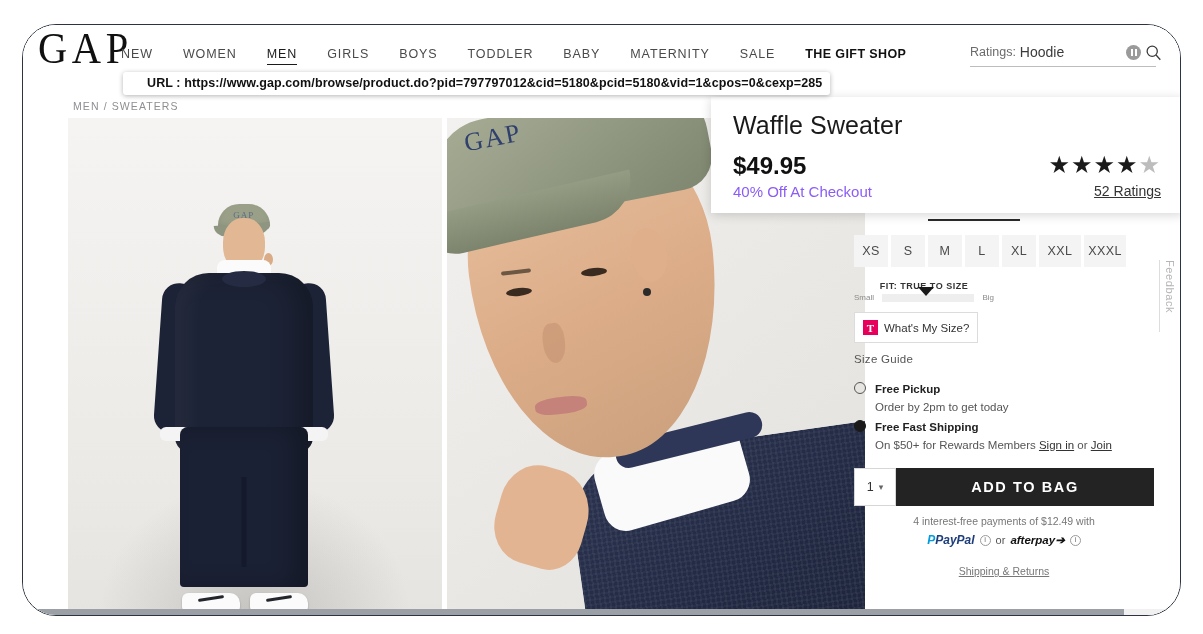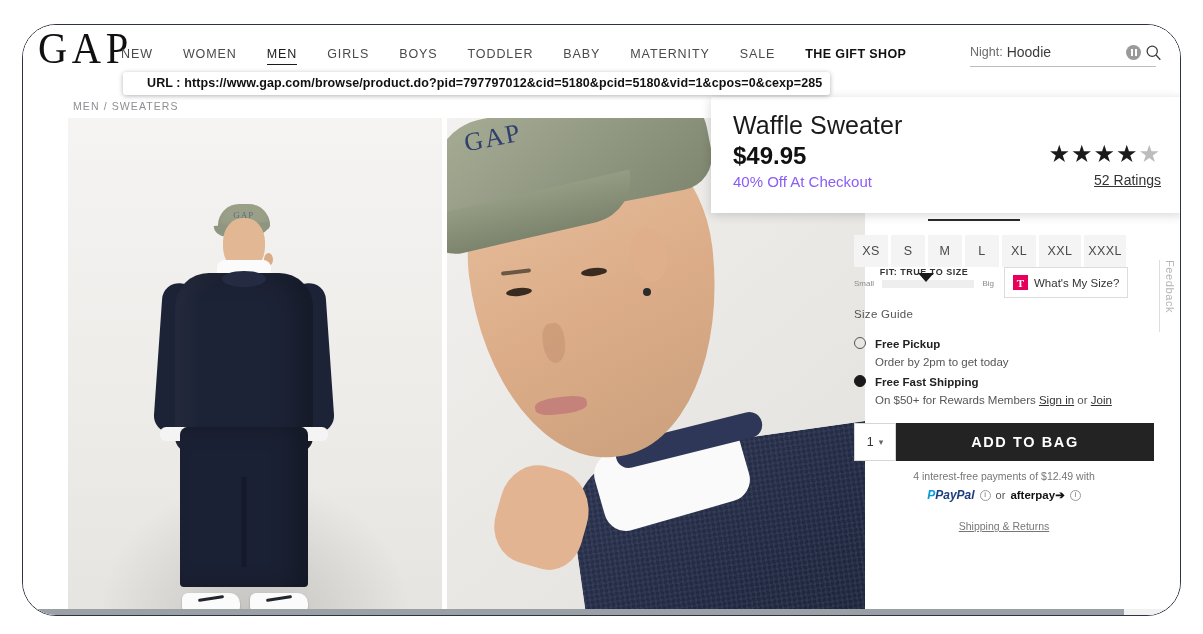--- a/index.html
+++ b/index.html
@@ -249,21 +249,21 @@
   .swatch-underline { width:92px; height:2px; background:#2a2a2a; margin:6px 0 0 74px; }
 
   .sizes { display:flex; gap:3px; margin-top:14px; }
   .size-btn {
     background:#f4f4f4; color:#4a4a4a; font-size:12.5px;
     padding:9px 0; min-width:34px; text-align:center; cursor:pointer;
     letter-spacing:.4px;
   }
   .size-btn.wide { min-width:42px; }
 
-  .fit-row { display:flex; align-items:flex-start; margin-top:0; gap:10px; }
+  .fit-row { display:flex; align-items:flex-start; margin-top:14px; gap:10px;flex-direction:column; }
   .fit-block { width: 140px; }
   .fit-title { font-size:9px; font-weight:bold; letter-spacing:.5px; color:#333; text-align:center; }
   .fit-slider-row { display:flex; align-items:center; gap:8px; margin-top:2px; position:relative; }
   .fit-end { font-size:8px; color:#8a8a8a; }
   .fit-track { flex:1; height:8px; background:#eeeeee; position:relative; }
   .fit-caret {
     position:absolute; left:48%; top:-7px; width:0; height:0;
     border-left:8px solid transparent; border-right:8px solid transparent;
     border-top:9px solid #1a1a1a; transform:translateX(-50%);
   }
@@ -305,21 +305,21 @@
     display:flex; align-items:center; justify-content:center; gap:5px;
     margin-top:6px; font-size:11.5px; color:#222;
   }
   .paypal { font-weight:bold; font-style:italic; color:#1d3d7b; font-size:12px; }
   .paypal .pp-blue { color:#009cde; }
   .info-i {
     width:11px; height:11px; border:1px solid #9a9a9a; border-radius:50%;
     font-size:8px; color:#777; display:inline-flex; align-items:center;
     justify-content:center; line-height:1;
   }
-  .afterpay { font-weight:bold; font-size:11.5px; color:#111; }
+  .afterpay { font-weight:bold; font-size:11.5px; color:#111;font-style:italic; }
   .ship-returns {
     text-align:center; font-size:10.5px; color:#777; margin-top:18px;
     text-decoration:underline; cursor:pointer;
   }
 
   
   .feedback-tab {
     position:absolute; right:6px; top:235px;
     writing-mode: vertical-rl;
     font-size:11px; color:#b5b5b5; letter-spacing:.6px;
@@ -330,21 +330,21 @@
   
   .overlay-card {
     position:absolute; left:688px; top:72px;
     width:472px; height:116px;
     background:#fff;
     box-shadow: 0 2px 10px rgba(0,0,0,0.16);
     padding:14px 22px 0 22px;
     z-index:30;
   }
   .ov-title { font-size:25px; color:#1a1a1a; font-weight:400; letter-spacing:.1px; }
-  .ov-mid { display:flex; justify-content:space-between; align-items:flex-start; margin-top:2px;gap:33px; }
+  .ov-mid { display:flex; justify-content:space-between; align-items:center; margin-top:12px;gap:33px; }
   .ov-price { font-size:24px; font-weight:bold; color:#111; }
   .ov-promo { font-size:15px; color:#8b5cf6; margin-top:3px; }
   .ov-stars { font-size:24px; color:#1a1a1a; letter-spacing:1px; line-height:1; }
   .ov-half { color:#bdbdbd; }
   .ov-ratings { font-size:14px; color:#333; text-decoration:underline; text-align:right; margin-top:6px; cursor:pointer; }
   .ov-right { text-align:right; }
 
   
   .hscroll {
     position:absolute; left:0; bottom:0; width:100%; height:8px;
@@ -373,21 +373,21 @@
        <span class="nav-item">BOYS</span>
        <span class="nav-item">TODDLER</span>
        <span class="nav-item">BABY</span>
        <span class="nav-item">MATERNITY</span>
        <span class="nav-item">SALE</span>
        <span class="nav-item bold">THE GIFT SHOP</span>
      </div>
 
      <div class="search-wrap">
        <div class="search-row">
-         <span class="search-label">Night:</span>
+         <span class="search-label">Ratings:</span>
          <span class="search-value">Hoodie</span>
          <span class="pause-icon"></span>
          <svg class="mag-icon" viewBox="0 0 20 20">
            <circle cx="8.5" cy="8.5" r="6" fill="none" stroke="#3a3a3a" stroke-width="1.5"></circle>
            <line x1="13" y1="13" x2="18" y2="18.5" stroke="#3a3a3a" stroke-width="1.5"></line>
          </svg>
        </div>
        <div class="search-underline"></div>
      </div>
    </div>

